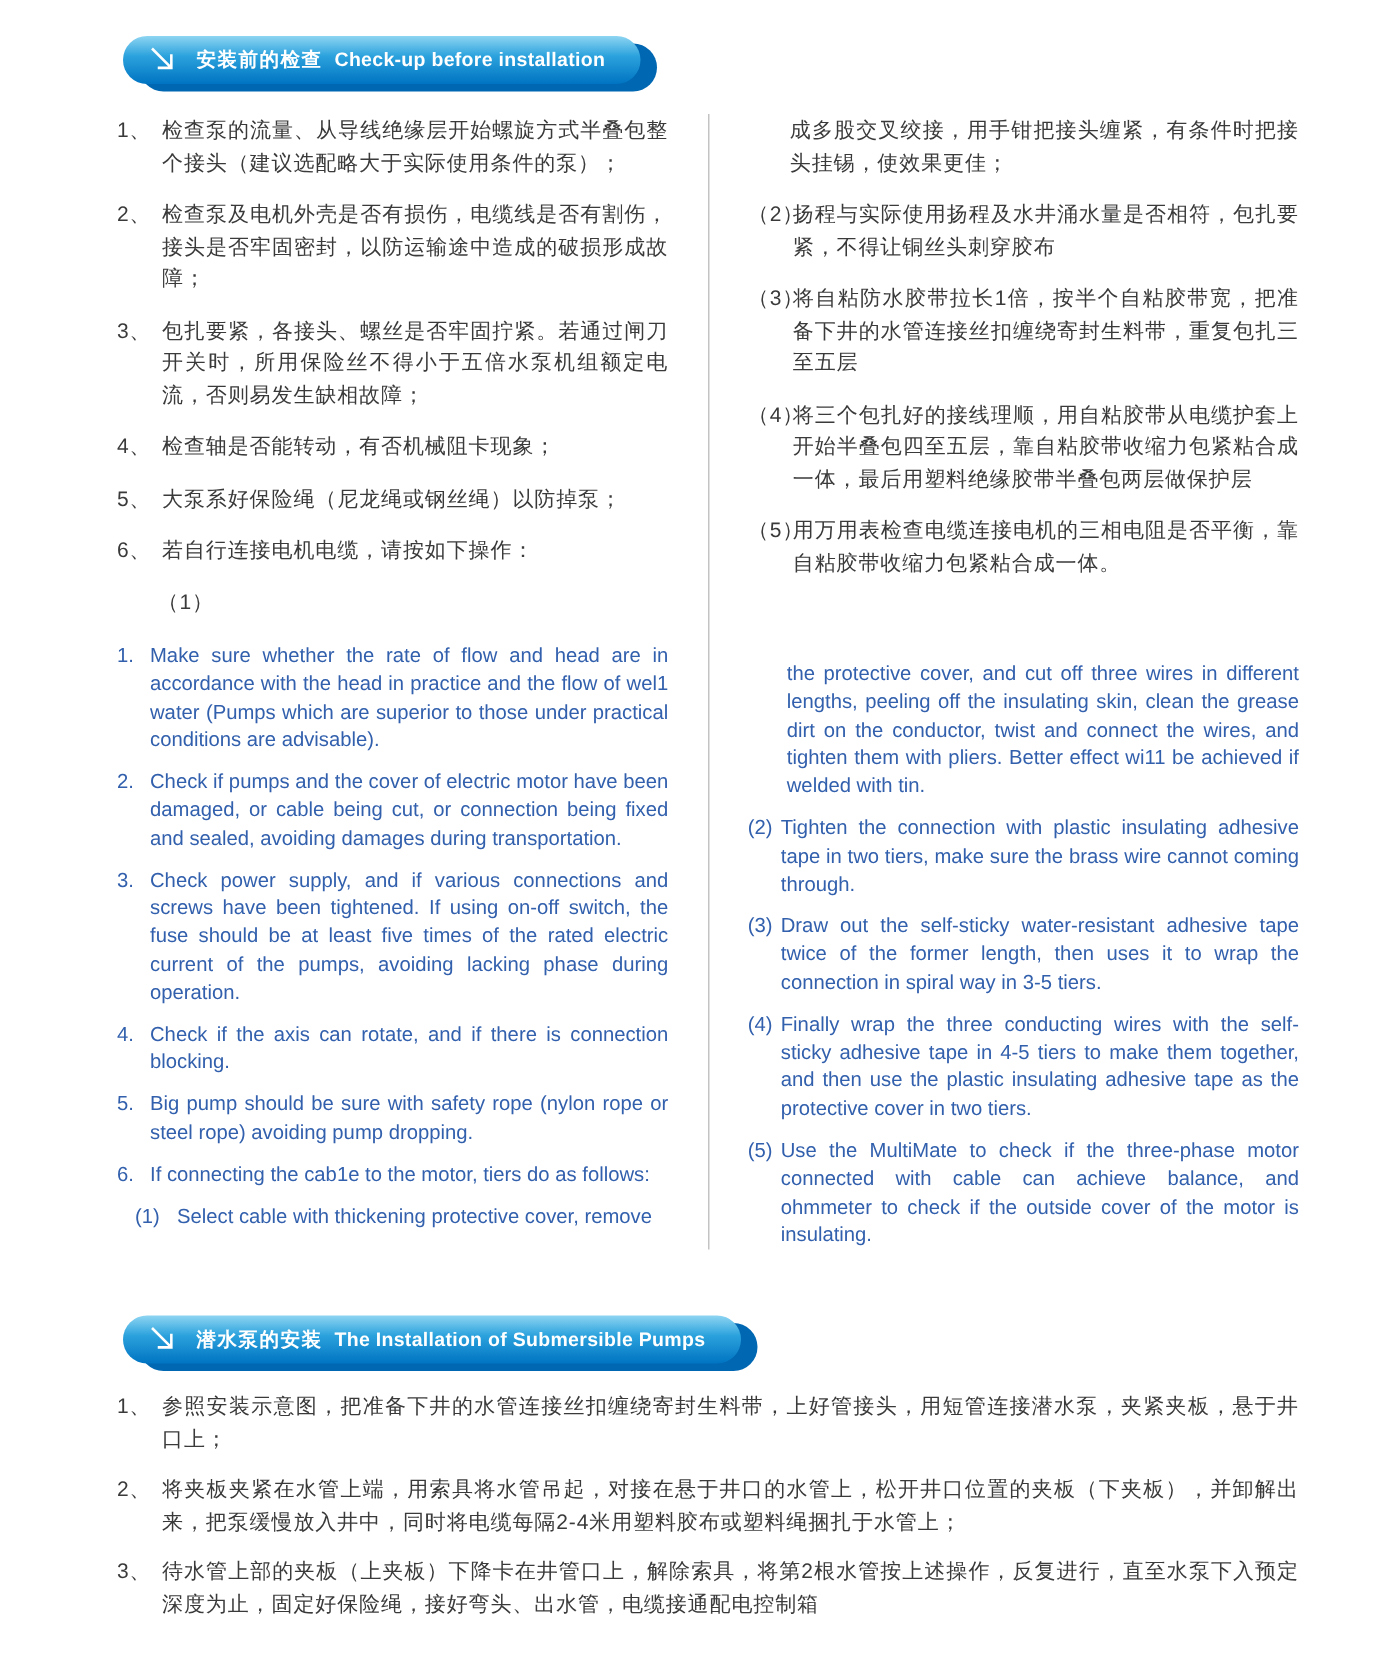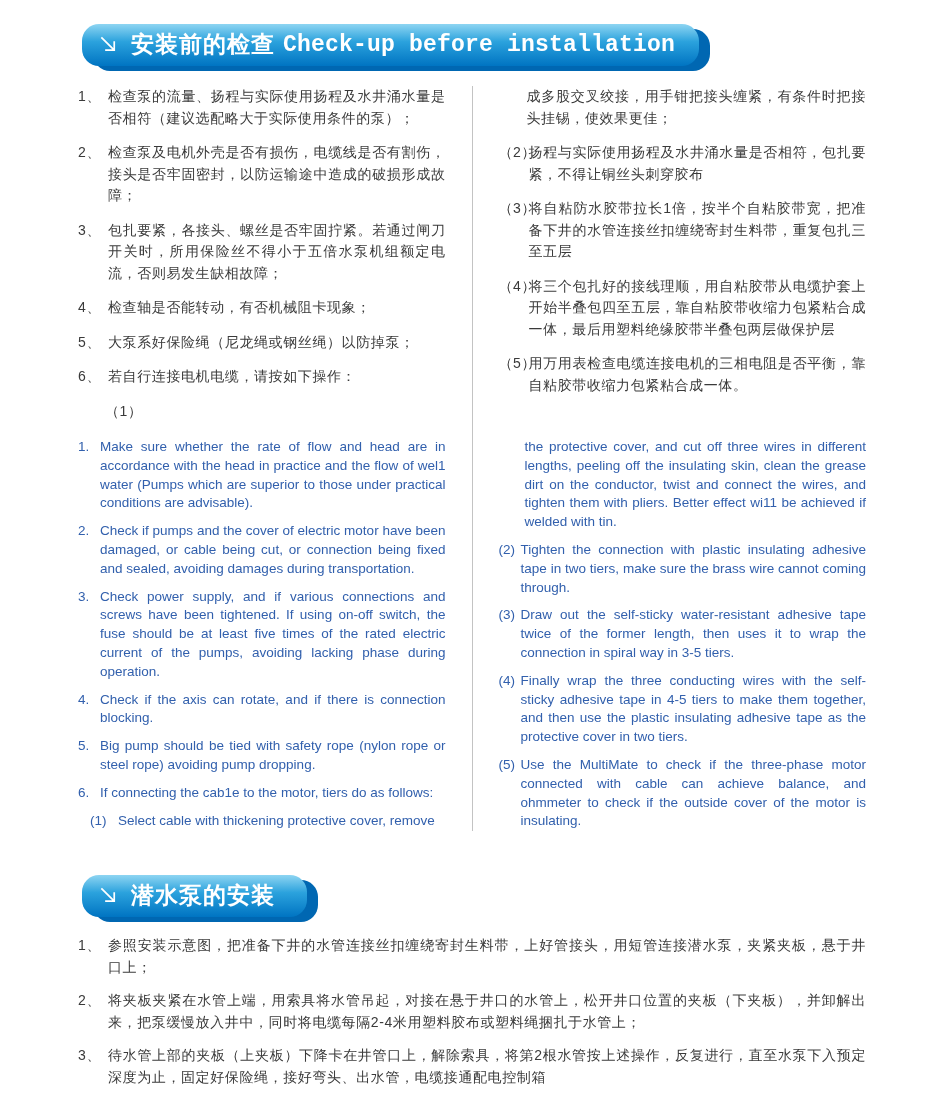--- a/index.html
+++ b/index.html
@@ -18,22 +18,22 @@
     position: absolute; inset: 0; border-radius: 17px;
     background: #0067b2; transform: translate(11px, 5px);
   }
   .banner .pill {
     position: relative; display: flex; align-items: center;
     border-radius: 17px; padding: 5px 24px 6px 16px;
     background: linear-gradient(180deg, #8ed5f2 0%, #2ba2dd 42%, #0074c2 100%);
   }
   .banner .arrow-ic { width: 21px; height: 21px; margin-right: 12px; flex: 0 0 auto; }
   .banner .t {
-    color: #ffffff; font-weight: bold; font-size: 23px;
-    letter-spacing: 0.2px; white-space: nowrap; font-family: Liberation Mono, monospace;
+    color: #ffffff; font-weight: bold; font-size: 13px;
+    letter-spacing: 0.2px; white-space: nowrap;
   }
   .banner .t-zh { margin-right: 8px; letter-spacing: 1px; }
 
   
   .item { display: flex; align-items: flex-start; }
   .item .marker { flex: 0 0 auto; white-space: nowrap; }
   .item .text { flex: 1 1 auto; text-align: justify; }
 
   
   .cols {
@@ -53,21 +53,21 @@
   .zh .item .marker { width: 30px; }
   .zh .item.sub { margin-left: 27px; }
   .zh .item.sub .marker { width: 44px; }
   .zh .item.cont .text { padding-left: 28px; }
 
   .en { font-size: 13.5px; line-height: 18.8px; color: #3260ad; }
   .en .item + .item { margin-top: 9px; }
   .en .item .marker { width: 22px; }
   .en .item.sub { margin-left: 12px; }
   .en .item.sub .marker { width: 28px; }
-  .en .item.cont .text { padding-left: 26px; }
+  .en .item.cont .text { padding-left: 26px; margin-top: 12px; }
 
   
   .sec2 { margin-top: 44px; }
   .zh-wide { margin-top: 18px; font-size: 14px; line-height: 21.5px; letter-spacing: 0.6px; color: #3a3a3a; }
   .zh-wide .item + .item { margin-top: 12px; }
   .zh-wide .item .marker { width: 30px; }
 </style>
 </head>
 <body>
 
@@ -83,21 +83,21 @@
       <span class="t t-zh">安装前的检查</span>
       <span class="t">Check-up before installation</span>
     </div>
   </div>
 
   
   <div class="cols">
     <div class="zh zh-left">
         <div class="item">
           <span class="marker">1、</span>
-          <span class="text">检查泵的流量、扬程与实际使用扬程及水井涌水量是否相符（建议选配略大于实际使用条件的泵）；</span>
+          <span class="text">检查泵的流量、从导线绝缘层开始螺旋方式半叠包整个接头（建议选配略大于实际使用条件的泵）；</span>
         </div>
         <div class="item">
           <span class="marker">2、</span>
           <span class="text">检查泵及电机外壳是否有损伤，电缆线是否有割伤，接头是否牢固密封，以防运输途中造成的破损形成故障；</span>
         </div>
         <div class="item">
           <span class="marker">3、</span>
           <span class="text">包扎要紧，各接头、螺丝是否牢固拧紧。若通过闸刀开关时，所用保险丝不得小于五倍水泵机组额定电流，否则易发生缺相故障；</span>
         </div>
         <div class="item">
@@ -150,21 +150,21 @@
         <div class="item">
           <span class="marker">3.</span>
           <span class="text">Check power supply, and if various connections and screws have been tightened. If using on-off switch, the fuse should be at least five times of the rated electric current of the pumps, avoiding lacking phase during operation.</span>
         </div>
         <div class="item">
           <span class="marker">4.</span>
           <span class="text">Check if the axis can rotate, and if there is connection blocking.</span>
         </div>
         <div class="item">
           <span class="marker">5.</span>
-          <span class="text">Big pump should be tied with safety rope (nylon rope or steel rope) avoiding pump dropping.</span>
+          <span class="text">Big pump should be sure with safety rope (nylon rope or steel rope) avoiding pump dropping.</span>
         </div>
         <div class="item">
           <span class="marker">6.</span>
           <span class="text">If connecting the cab1e to the motor, tiers do as follows:</span>
         </div>
         <div class="item sub">
           <span class="marker">(1)</span>
           <span class="text">Select cable with thickening protective cover, remove</span>
         </div>
       </div>
@@ -193,20 +193,21 @@
 
   
   <div class="sec2">
     <div class="banner">
       <div class="pill-shadow"></div>
       <div class="pill">
         <svg class="arrow-ic" viewBox="0 0 22 22" fill="none" xmlns="http://www.w3.org/2000/svg">
           <path d="M3.5 3.5 L17 17 M17 7.5 V17 H7.5" stroke="#ffffff" stroke-width="1.8" fill="none"></path>
         </svg>
         <span class="t t-zh">潜水泵的安装</span>
+        <span class="t">The Installation of Submersible Pumps</span>
       </div>
     </div>
 
     <div class="zh-wide">
         <div class="item">
           <span class="marker">1、</span>
           <span class="text">参照安装示意图，把准备下井的水管连接丝扣缠绕寄封生料带，上好管接头，用短管连接潜水泵，夹紧夹板，悬于井口上；</span>
         </div>
         <div class="item">
           <span class="marker">2、</span>

